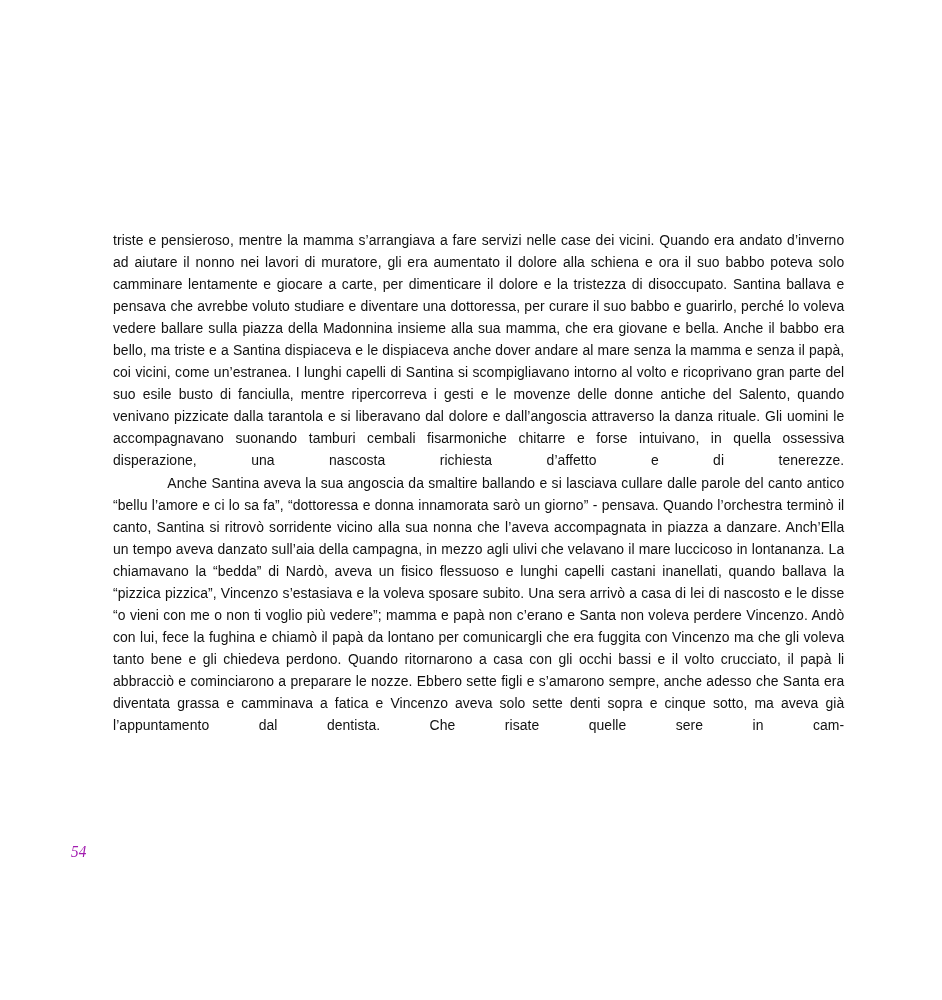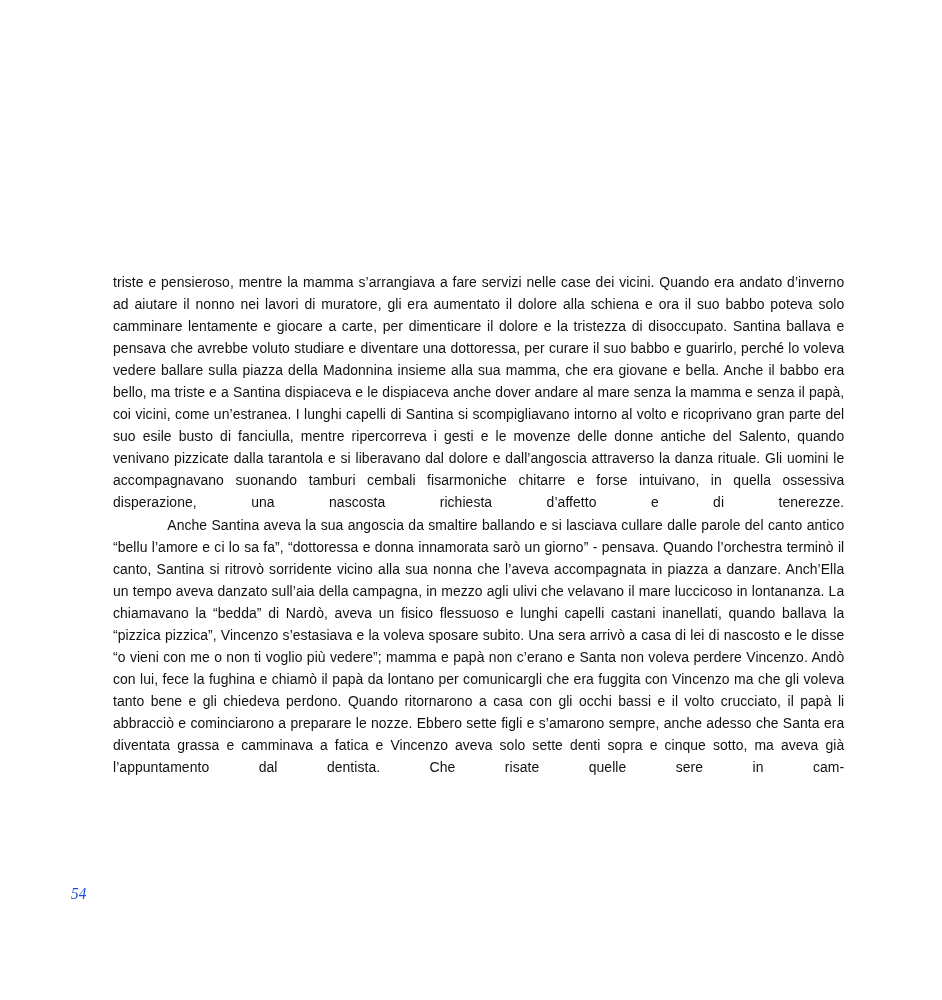--- a/index.html
+++ b/index.html
@@ -18,21 +18,20 @@
   }
 
   
   #page-sheet {
     position: absolute;
     left: 0;
     top: 0;
     width: 942px;
     height: 920px;
     background: #ffffff;
-    margin-top: 42px;
   }
 
   
   #text-block {
     position: absolute;
     left: 113px;
     top: 229px;
     width: 732px;
   }
 
@@ -58,21 +57,21 @@
   }
 
   
   #folio {
     position: absolute;
     left: 71px;
     top: 843px;
     font-size: 16px;
     font-style: italic;
     font-family: "Liberation Serif", "DejaVu Serif", serif;
-    color: #1d4ed8;
+    color: #a21caf;
     letter-spacing: 0.01em;
     transform: scaleX(0.95);
     transform-origin: left top;
     text-align: right;
   }
 </style>
 </head>
 <body>
 
 <div id="page-sheet">

